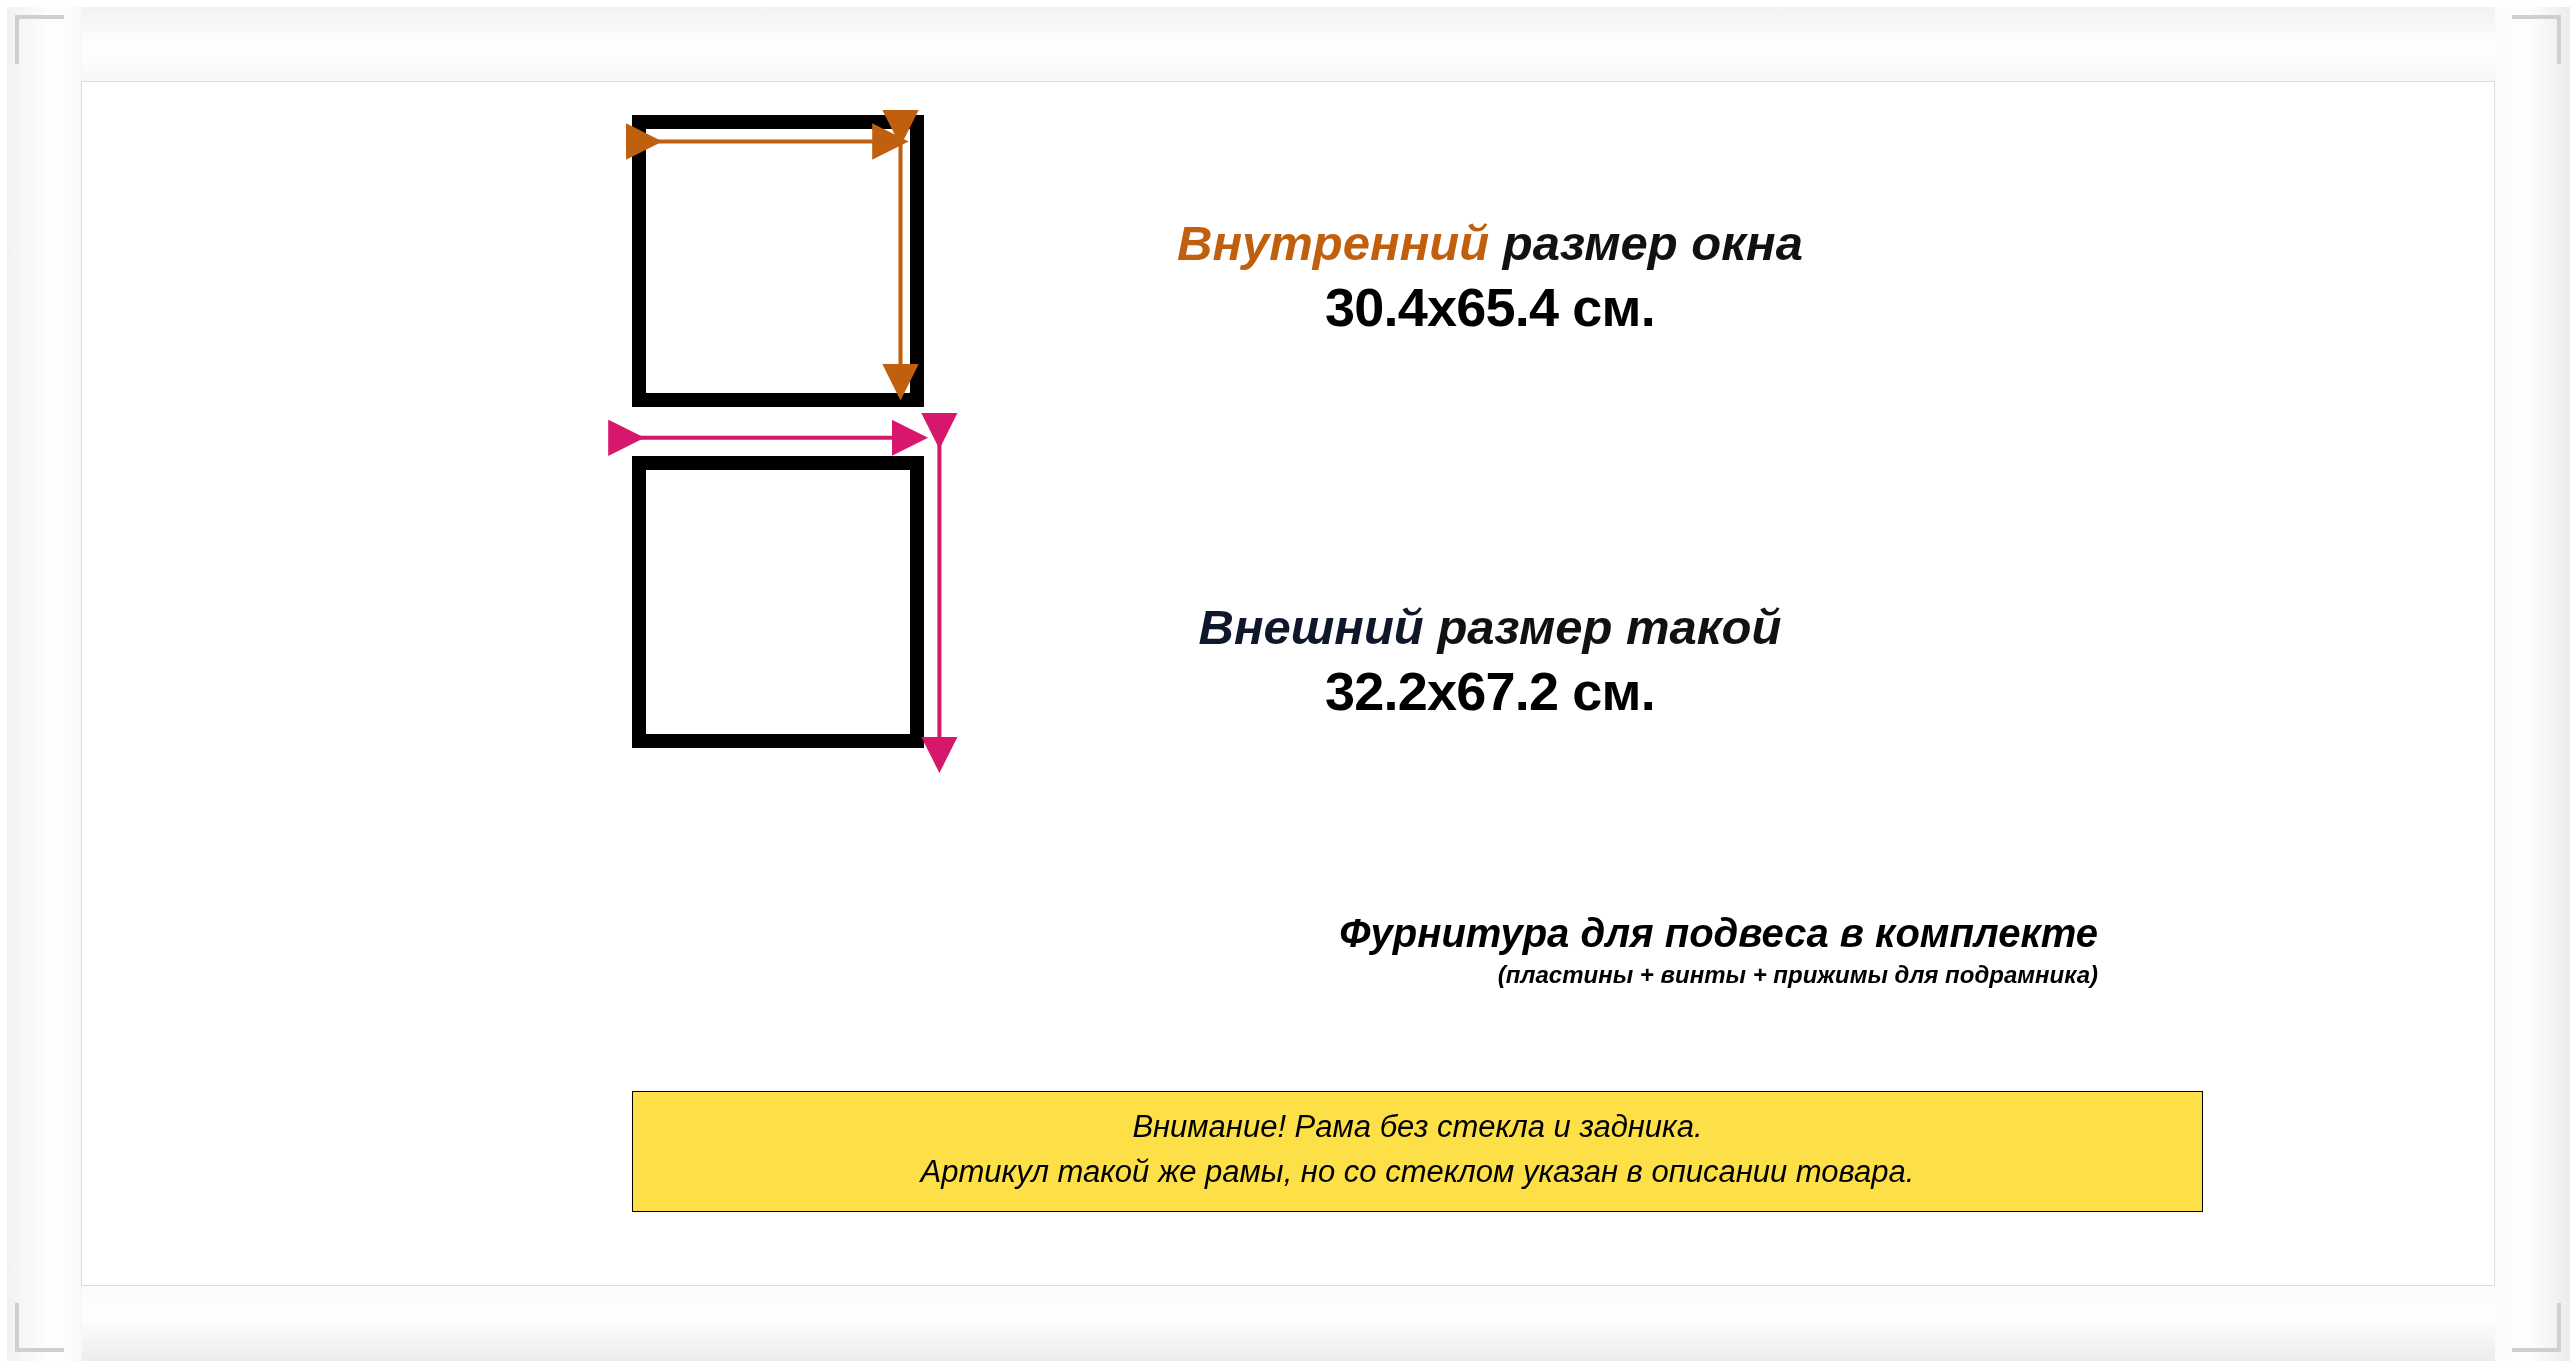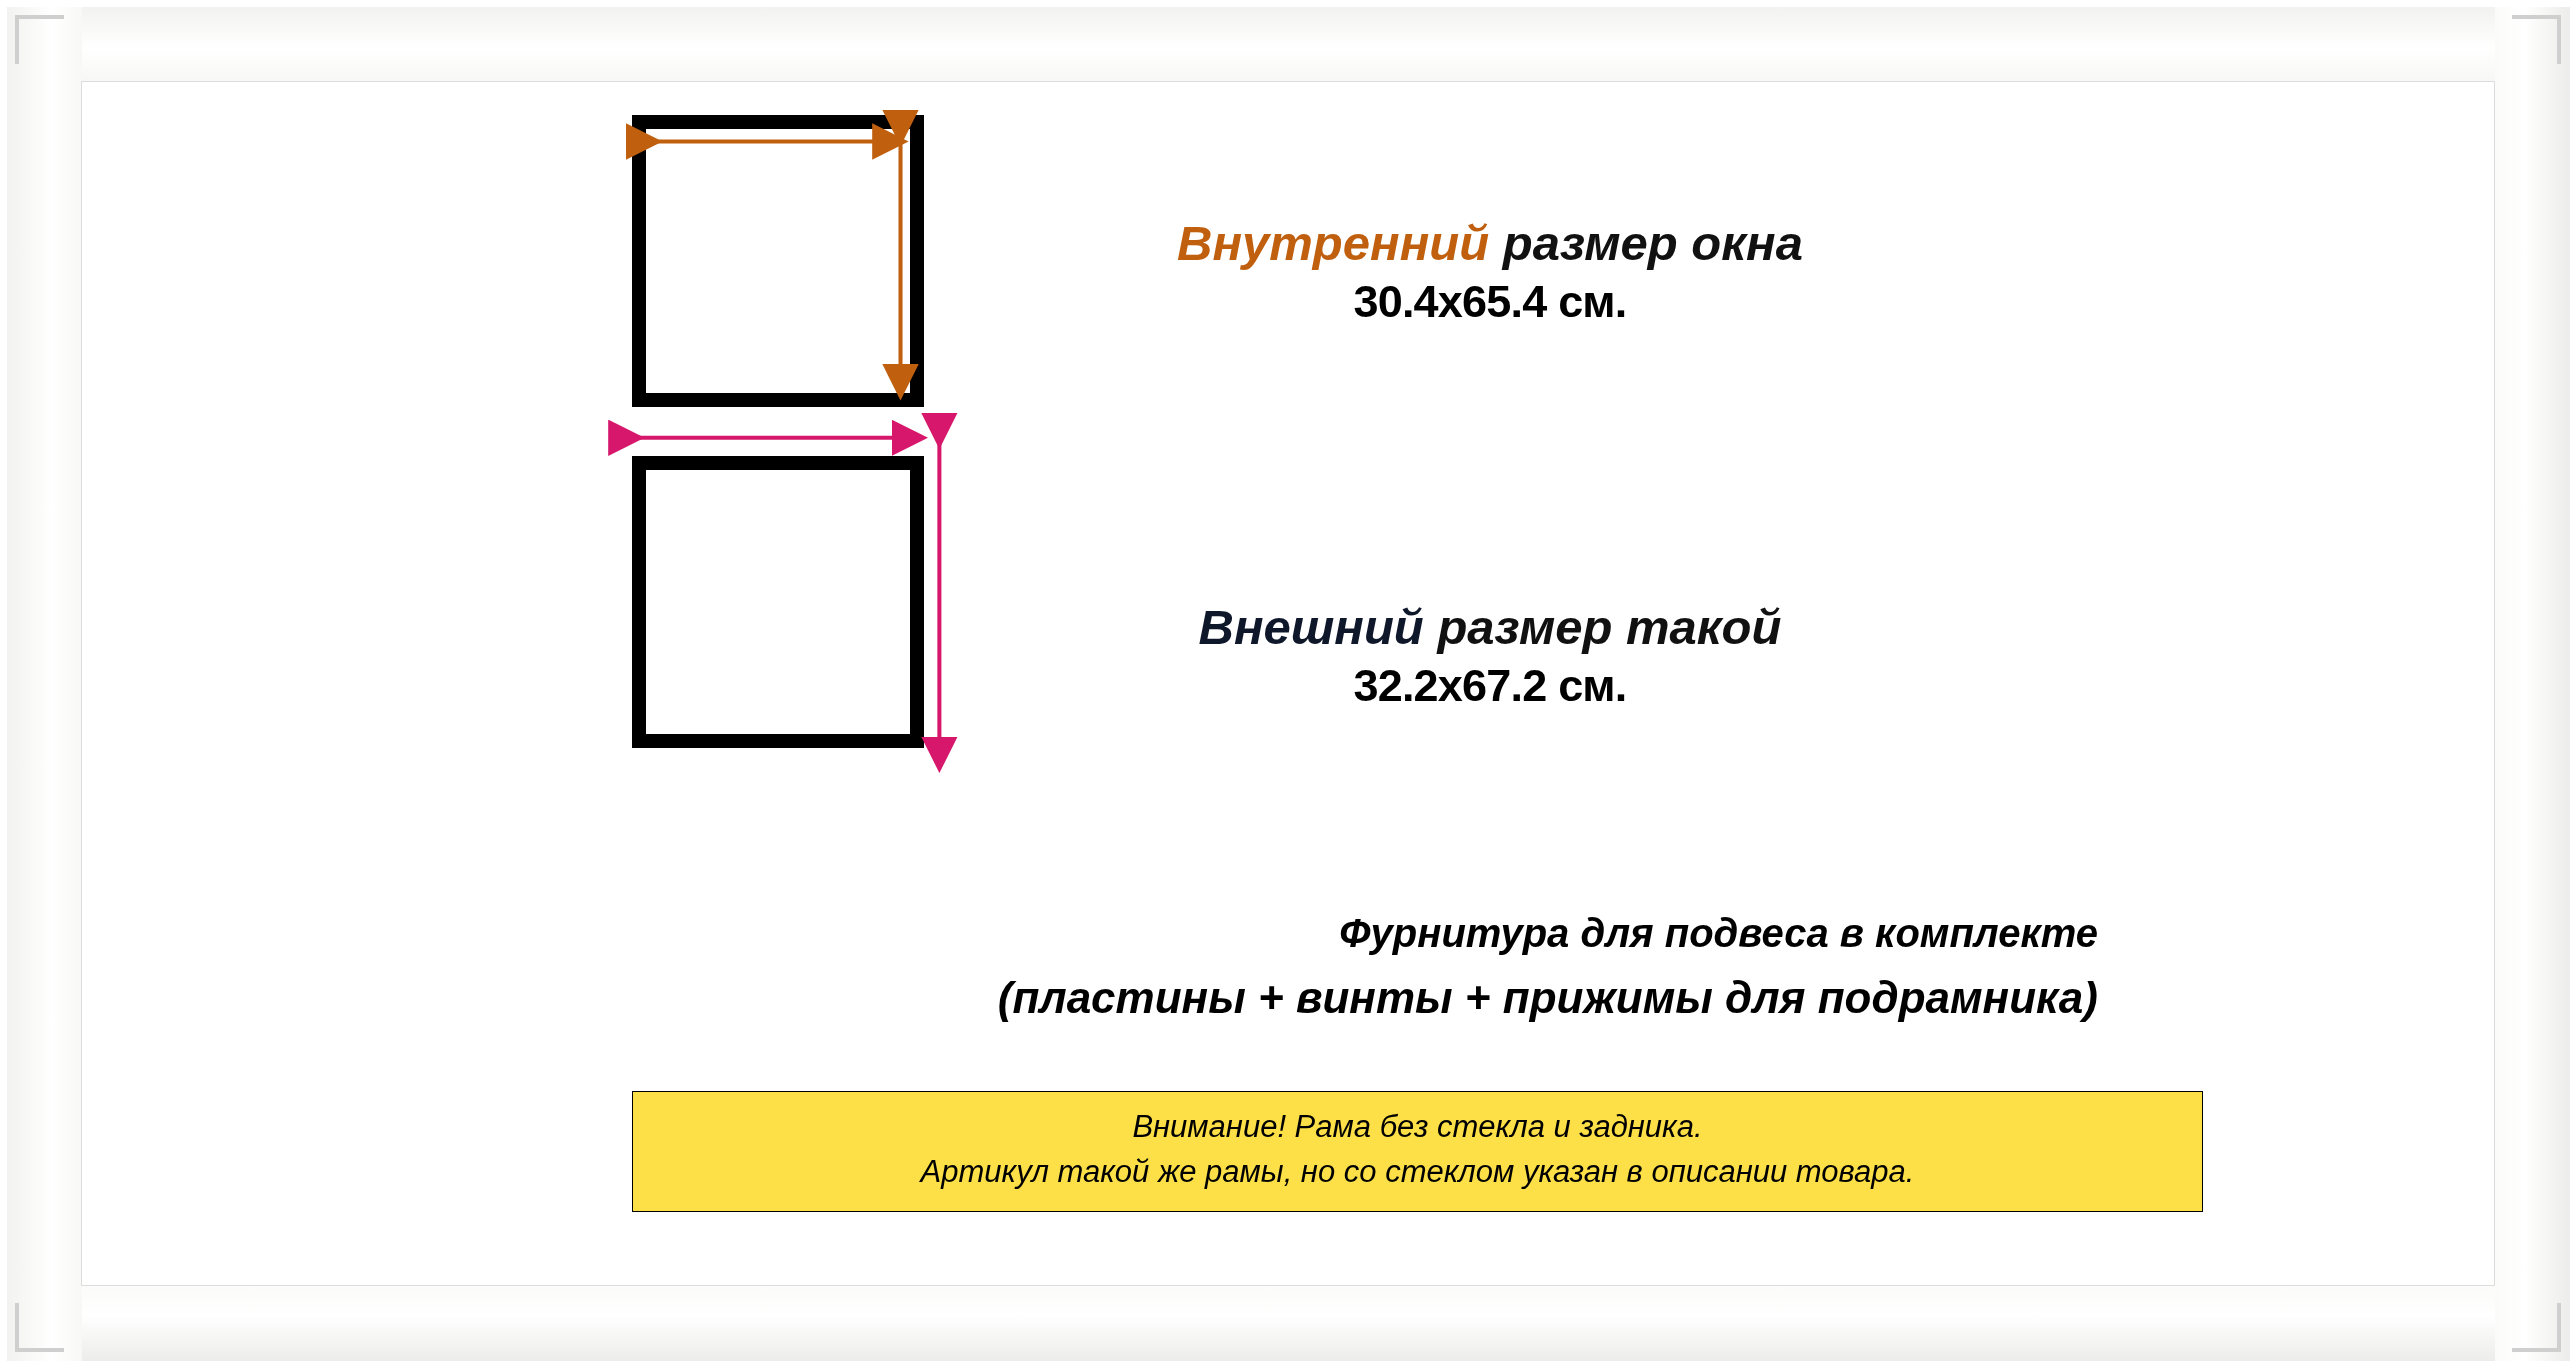--- a/index.html
+++ b/index.html
@@ -126,21 +126,21 @@
     font-size: 49px;
     font-style: italic;
     font-weight: bold;
     white-space: nowrap;
     line-height: 1.1;
   }
   .size-caption .accent-inner { color: #c0600f; }
   .size-caption .accent-outer { color: #0f172a; }
   .size-caption .caption-rest { color: #111111; }
   .size-value {
-    font-size: 45px;
+    font-size: 54px;
     font-weight: bold;
     white-space: nowrap;
     line-height: 1.15;
     margin-top: 4.9px;
     letter-spacing: -0.8px;
   }
 
   .block-inner { left: 923px; top: 142px; width: 972px; }
   .block-outer { left: 923px; top: 526px; width: 972px; }
 
@@ -153,25 +153,25 @@
     color: #000000;
   }
   .hardware-title {
     font-size: 40px;
     font-style: italic;
     font-weight: bold;
     line-height: 1.2;
     white-space: nowrap;
   }
   .hardware-sub {
-    font-size: 44px;
+    font-size: 24px;
     font-style: italic;
     font-weight: bold;
     line-height: 1.25;
-    margin-top: 13px;
+    margin-top: 3px;
     white-space: nowrap;
   }
 
   .notice {
     position: absolute;
     left: 551px;
     top: 1016px;
     width: 1571px;
     background: #fde047;
     border: 1.6px solid #000000;

